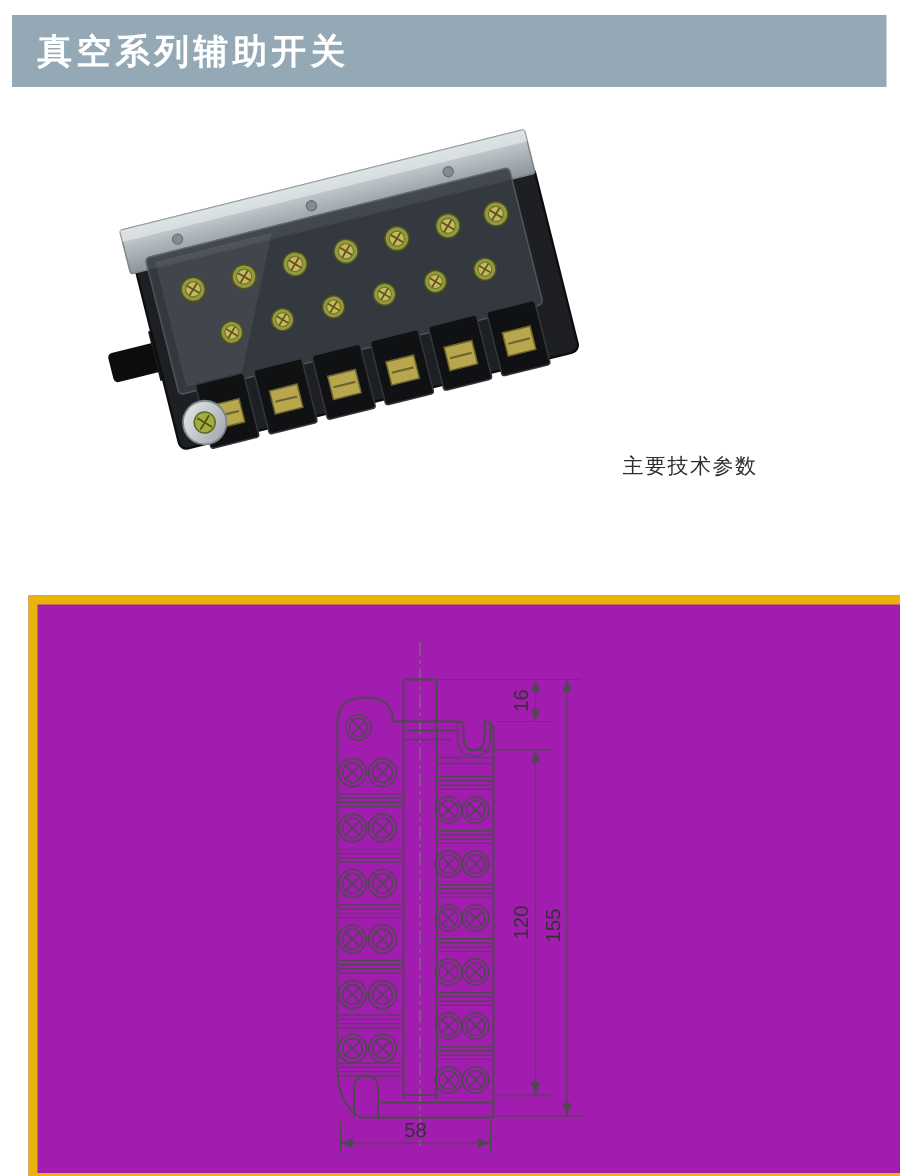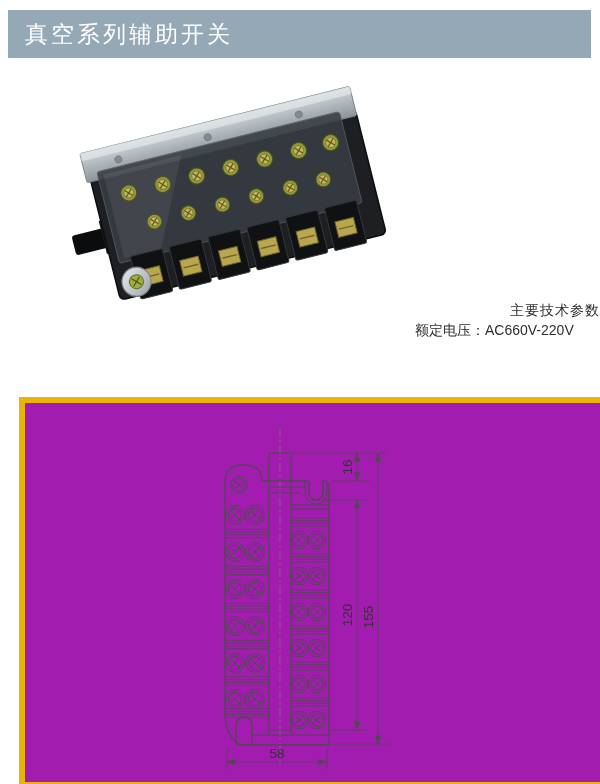--- a/index.html
+++ b/index.html
@@ -5,30 +5,30 @@
   html,body{margin:0;padding:0;}
   body{
     width:600px;height:784px;position:relative;background:#ffffff;
     font-family:"Liberation Sans","DejaVu Sans",sans-serif;overflow:hidden;
   }
   .title-bar{
     position:absolute;left:8px;top:10px;width:583px;height:48px;
     display:flex;align-items:center;
   }
   .title-bar .title-text{
-    color:#ffffff;font-size:23px;font-weight:normal;letter-spacing:3px;
+    color:#ffffff;font-size:23px;font-weight:bold;letter-spacing:3px;
     padding-left:17px;
   }
   .photo-wrap{position:absolute;left:78px;top:82px;width:334px;height:272px;}
   .photo-wrap svg{overflow:visible;}
   .specs{
     position:absolute;left:415px;top:301px;width:185px;
     color:#2e2e2e;font-size:14px;line-height:19.5px;white-space:nowrap;
   }
-  .specs .spec-heading{letter-spacing:1px;text-align:right;}
+  .specs .spec-heading{letter-spacing:1px;}
   .drawing-panel{
     position:absolute;left:19px;top:397px;width:584px;height:379px;
     border:6px solid #eab308;background:#a21caf;box-sizing:content-box;
   }
   .drawing-panel svg{display:block;}
 </style>
 </head>
 <body>
 
 <div class="title-bar" id="titleBar" style="background: rgb(148, 168, 182);">
@@ -125,21 +125,20 @@
         <circle cx="46" cy="172" r="7" fill="#a3ad3f" stroke="#5f6b1f" stroke-width="1"></circle>
         <line x1="42" y1="168" x2="50" y2="176" stroke="#4d5517" stroke-width="1.2"></line>
         <line x1="42" y1="176" x2="50" y2="168" stroke="#4d5517" stroke-width="1.2"></line>
       </g>
     </g>
   </svg>
 </div>
 
 <div class="specs">
   <div class="spec-heading">主要技术参数</div>
-  <div><span>额定电压：</span><span>AC660V-220V</span></div>
 </div>
 
 <div class="drawing-panel">
   <svg width="584" height="379" viewBox="0 0 584 379">
     <defs>
       <marker id="ae" markerUnits="userSpaceOnUse" markerWidth="10" markerHeight="8" refX="8.6" refY="3" orient="auto">
         <path d="M0,0 L8.6,3 L0,6 Z" fill="#4b4b4b"></path>
       </marker>
       <marker id="as" markerUnits="userSpaceOnUse" markerWidth="10" markerHeight="8" refX="0.4" refY="3" orient="auto">
         <path d="M8.6,0 L0.4,3 L8.6,6 Z" fill="#4b4b4b"></path>

